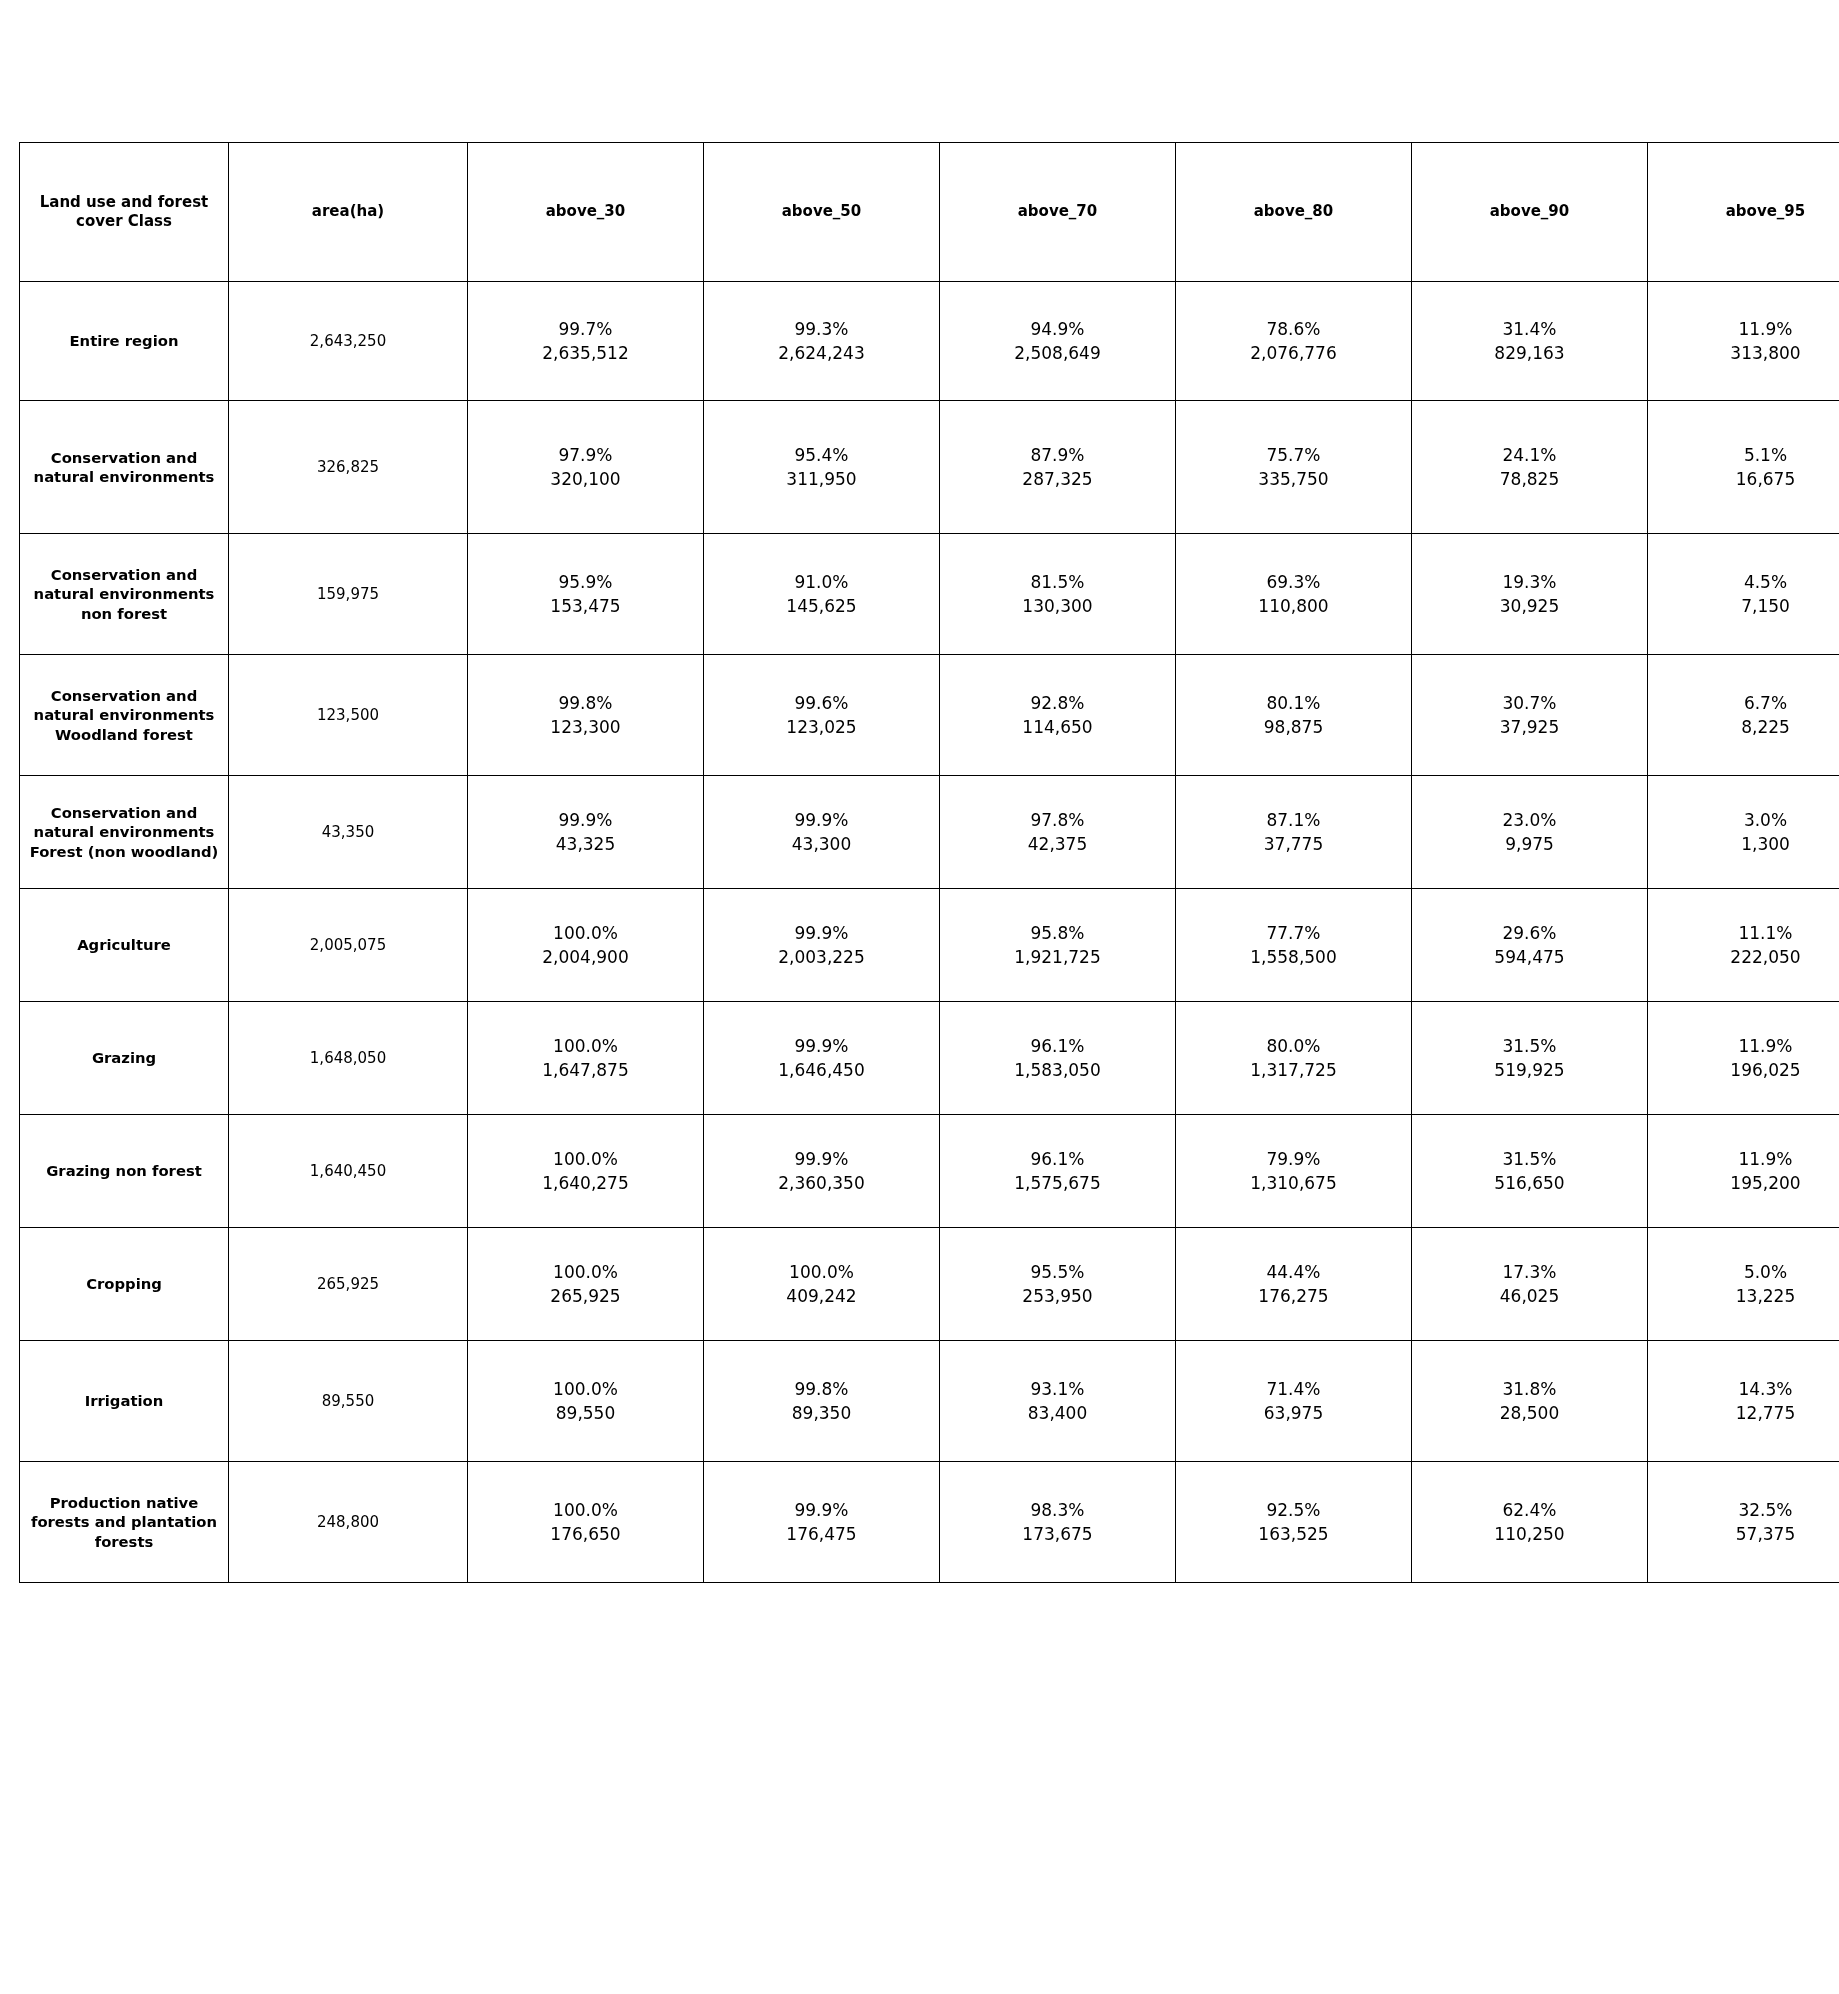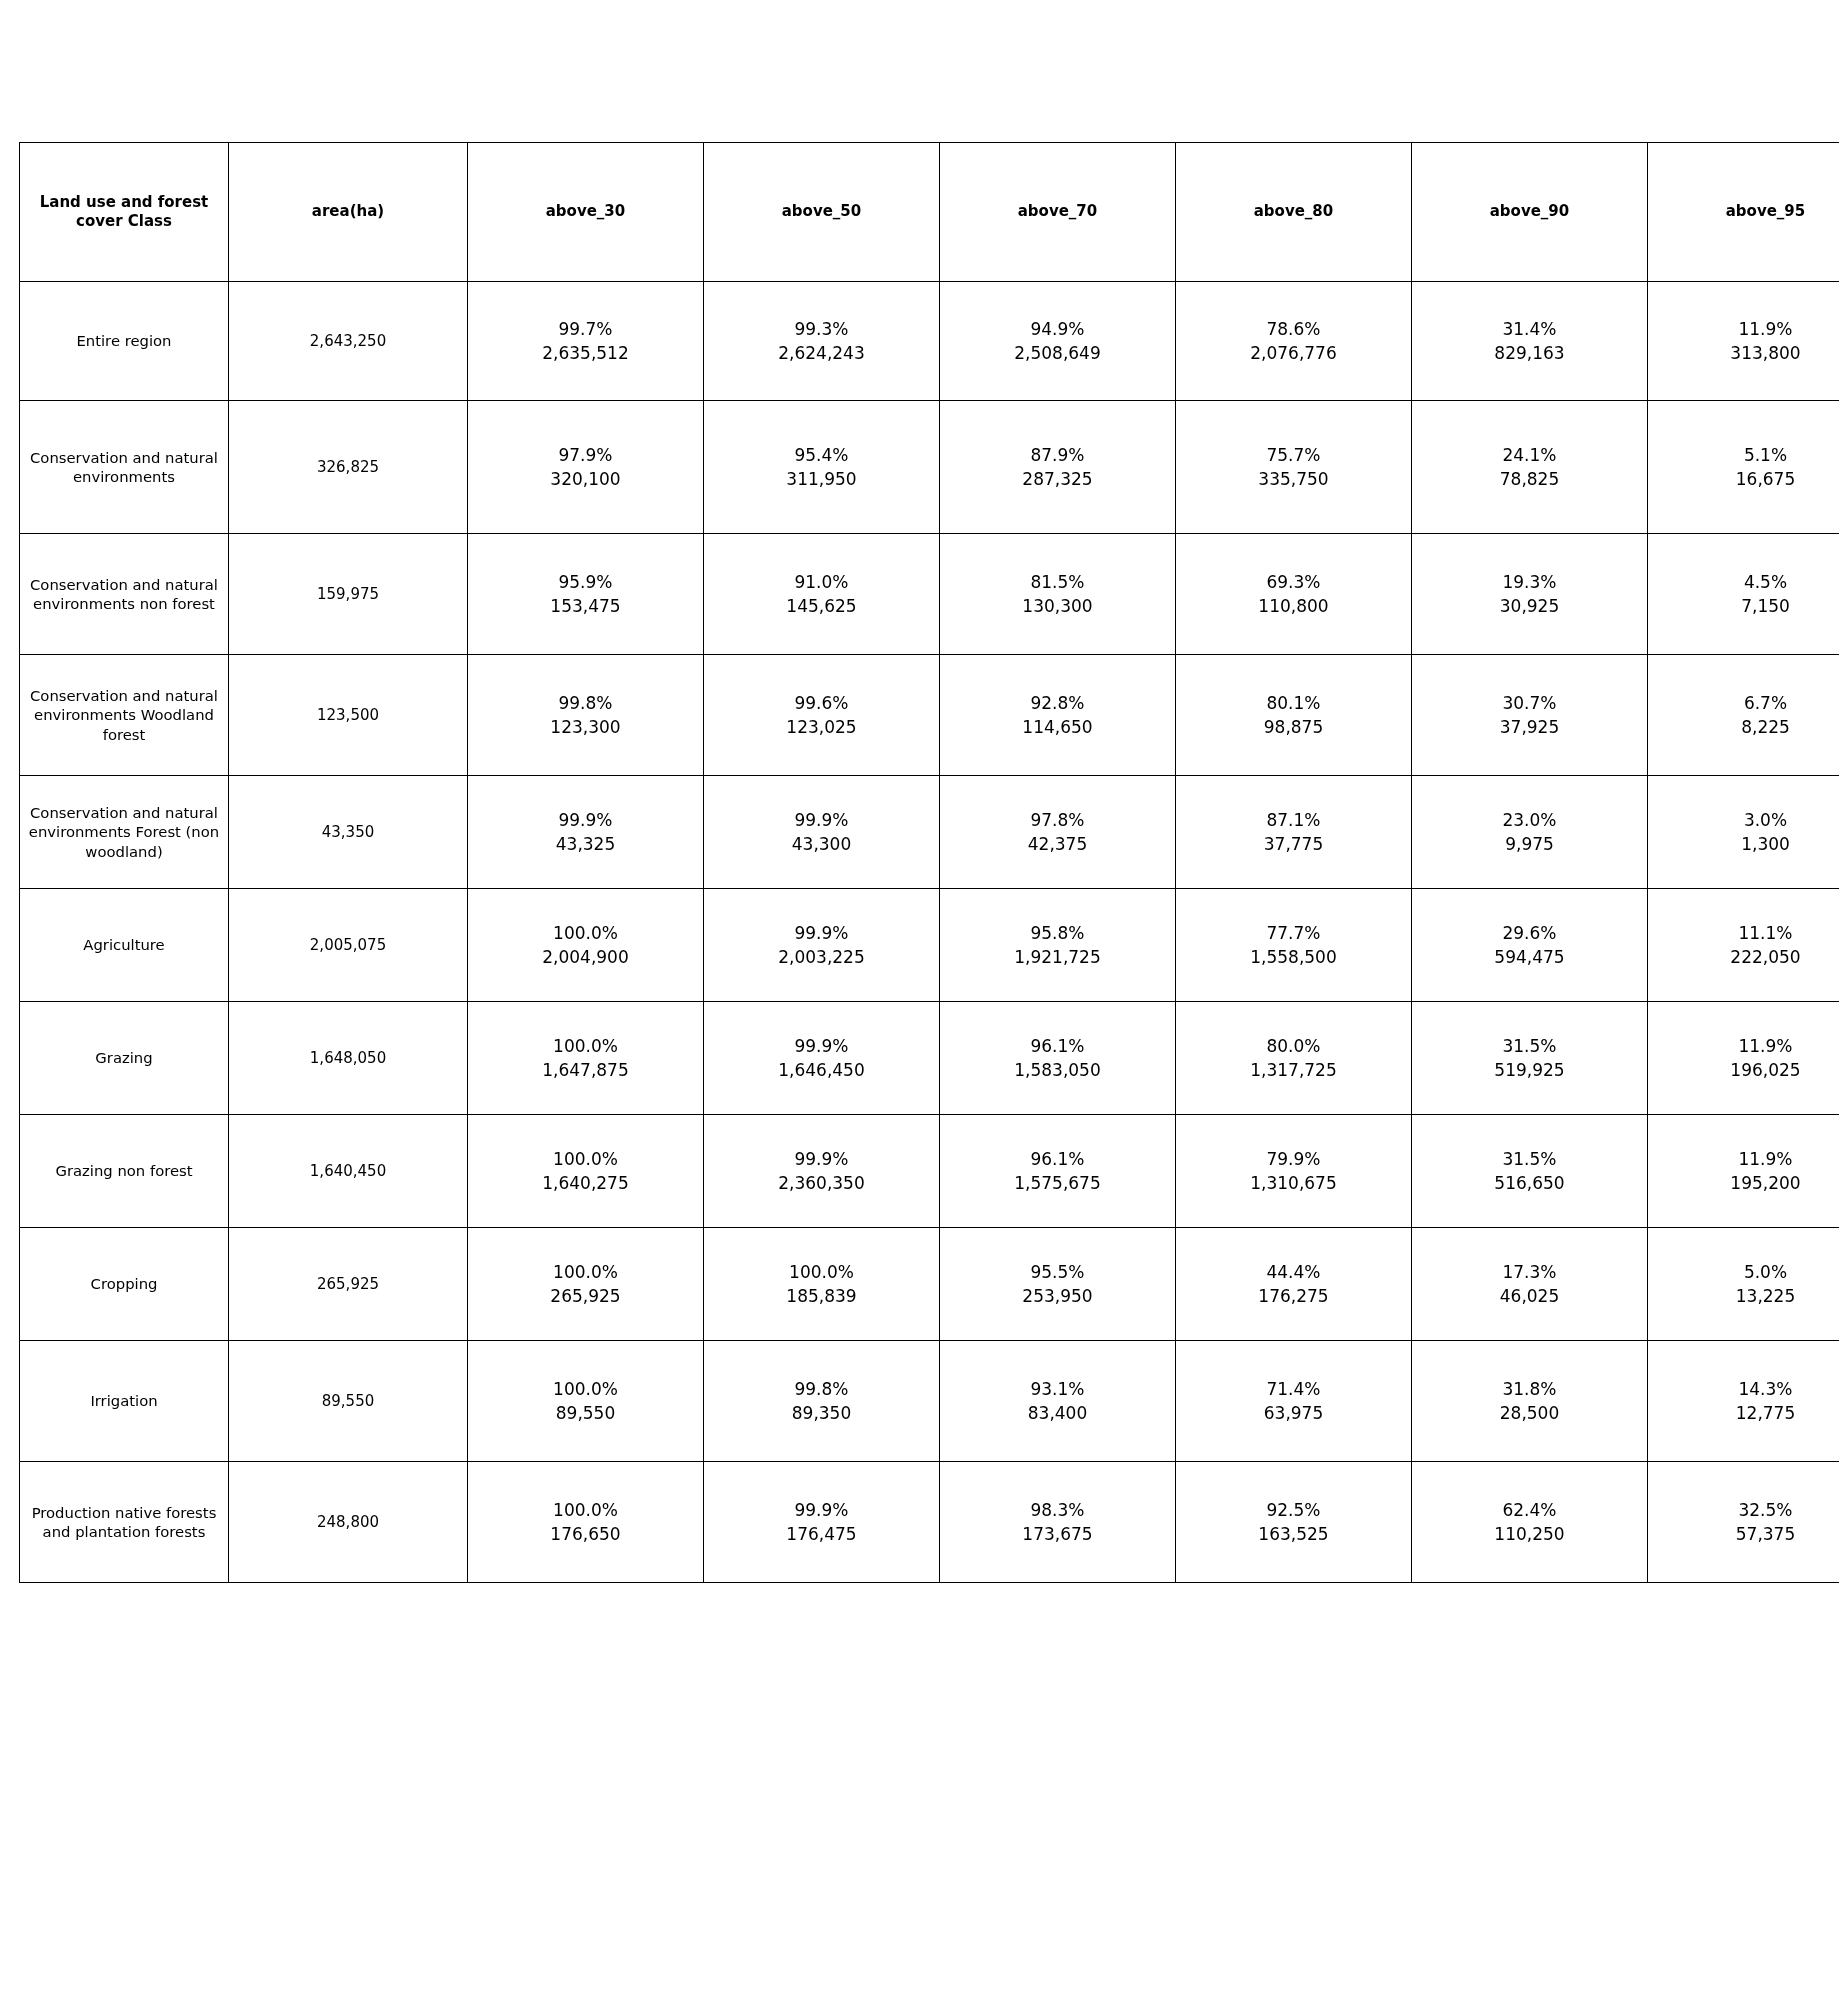--- a/index.html
+++ b/index.html
@@ -55,21 +55,21 @@
     line-height: 1.28;
     height: 68px;
     padding: 2.4px 4px;
   }
   th.hdr-class {
     font-size: 15px;
     line-height: 1.3;
   }
   td.rowlabel {
     font-size: 14.8px;
-    font-weight: normal;
+    font-weight: bold;
     text-align: center;
     line-height: 1.3;
     padding: 2.4px 4.8px;
   }
   td.area {
     font-size: 15px;
     text-align: center;
     padding: 2.4px 4px;
   }
   td.val {
@@ -351,21 +351,21 @@
         </tr>
         <tr class="r-9">
           <td class="rowlabel">Cropping</td>
           <td class="area">265,925</td>
           <td class="val">
               <span class="pct">100.0%</span>
               <span class="ha">265,925</span>
             </td>
           <td class="val">
               <span class="pct">100.0%</span>
-              <span class="ha">185,839</span>
+              <span class="ha">409,242</span>
             </td>
           <td class="val">
               <span class="pct">95.5%</span>
               <span class="ha">253,950</span>
             </td>
           <td class="val">
               <span class="pct">44.4%</span>
               <span class="ha">176,275</span>
             </td>
           <td class="val">

